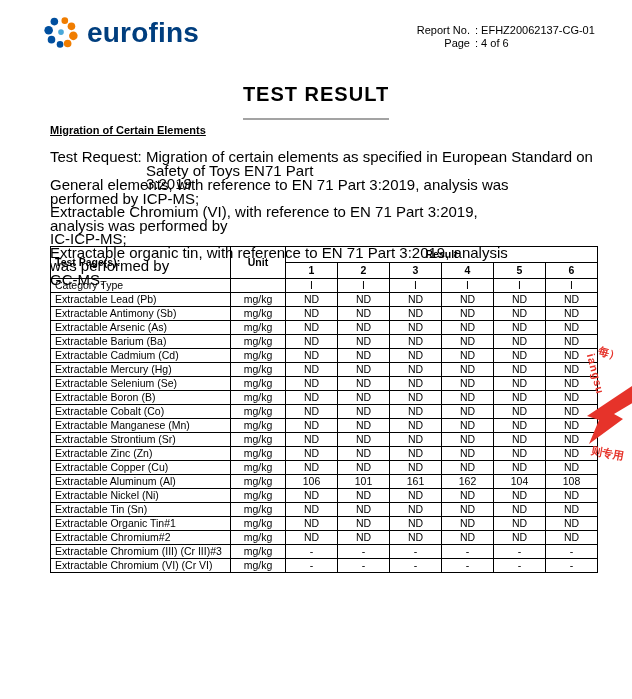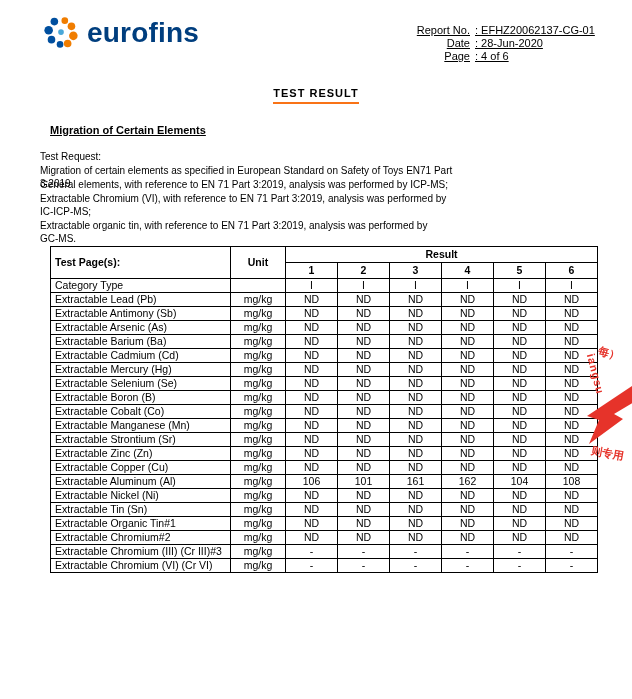--- a/index.html
+++ b/index.html
@@ -8,33 +8,33 @@
     position:relative; width:632px; height:699px; background:#ffffff;
     font-family:"Liberation Sans", sans-serif; color:#000; overflow:hidden;
   }
 
   
   .logo { position:absolute; left:42px; top:14px; display:flex; align-items:center; }
   .logo svg { width:38px; height:38px; margin-right:7px; }
   .logo-text { font-size:28px; font-weight:700; letter-spacing:0.2px; color:#003e7e; }
 
   .report-info { position:absolute; left:408px; top:24px; font-size:11px; line-height:13px; }
-  .report-info .row { display:flex;text-decoration:underline; }
+  .report-info .row { display:flex; }
   .report-info .label { width:62px; text-align:right; }
   .report-info .value { margin-left:5px; white-space:nowrap; }
 
   
   .title-wrap { position:absolute; top:83px; left:0; width:100%; text-align:center; }
-  .title-text { display:inline-block; font-size:11px; font-weight:bold; letter-spacing:1px;
-                border-bottom:2px solid #f97316; padding-bottom:3px; }
+  .title-text { display:inline-block; font-size:20px; font-weight:bold; letter-spacing:1px;
+                border-bottom:2px solid #a3a3a3; padding-bottom:12px; }
 
   .section-heading { position:absolute; left:50px; top:124px; font-size:11px; font-weight:bold;
                      text-decoration:underline; }
 
-  .info-block { position:absolute; left:40px; display:flex; font-size:10px; line-height:13.5px;flex-direction:column; }
+  .info-block { position:absolute; left:50px; display:flex; font-size:15px; line-height:13.5px; }
   #test-request { top:150px; }
   #test-method  { top:178px; }
   .info-label { width:96px; flex-shrink:0; }
   .info-text  { white-space:pre-line; width:460px; }
 
   
   .results-table { position:absolute; left:50px; top:246px; width:548px;
                    border-collapse:collapse; table-layout:fixed; font-size:10.5px; }
   .results-table th, .results-table td {
     border:1px solid #000; padding:0 3px; height:14px; line-height:13px;
@@ -69,24 +69,20 @@
       <circle cx="27" cy="31" r="4" fill="#f07d00"></circle>
       <circle cx="20" cy="19" r="3" fill="#4aa8d8"></circle>
     </svg>
     <span class="logo-text">eurofins</span>
   </div>
 
   <div class="report-info">
     <div class="row">
       <span class="label">Report No.</span>
       <span class="value">: EFHZ20062137-CG-01</span>
-    </div>
-    <div class="row">
-      <span class="label">Date</span>
-      <span class="value">: 28-Jun-2020</span>
     </div>
     <div class="row">
       <span class="label">Page</span>
       <span class="value">: 4 of 6</span>
     </div>
   </div>
 
   <div class="title-wrap">
     <span class="title-text">TEST RESULT</span>
   </div>

